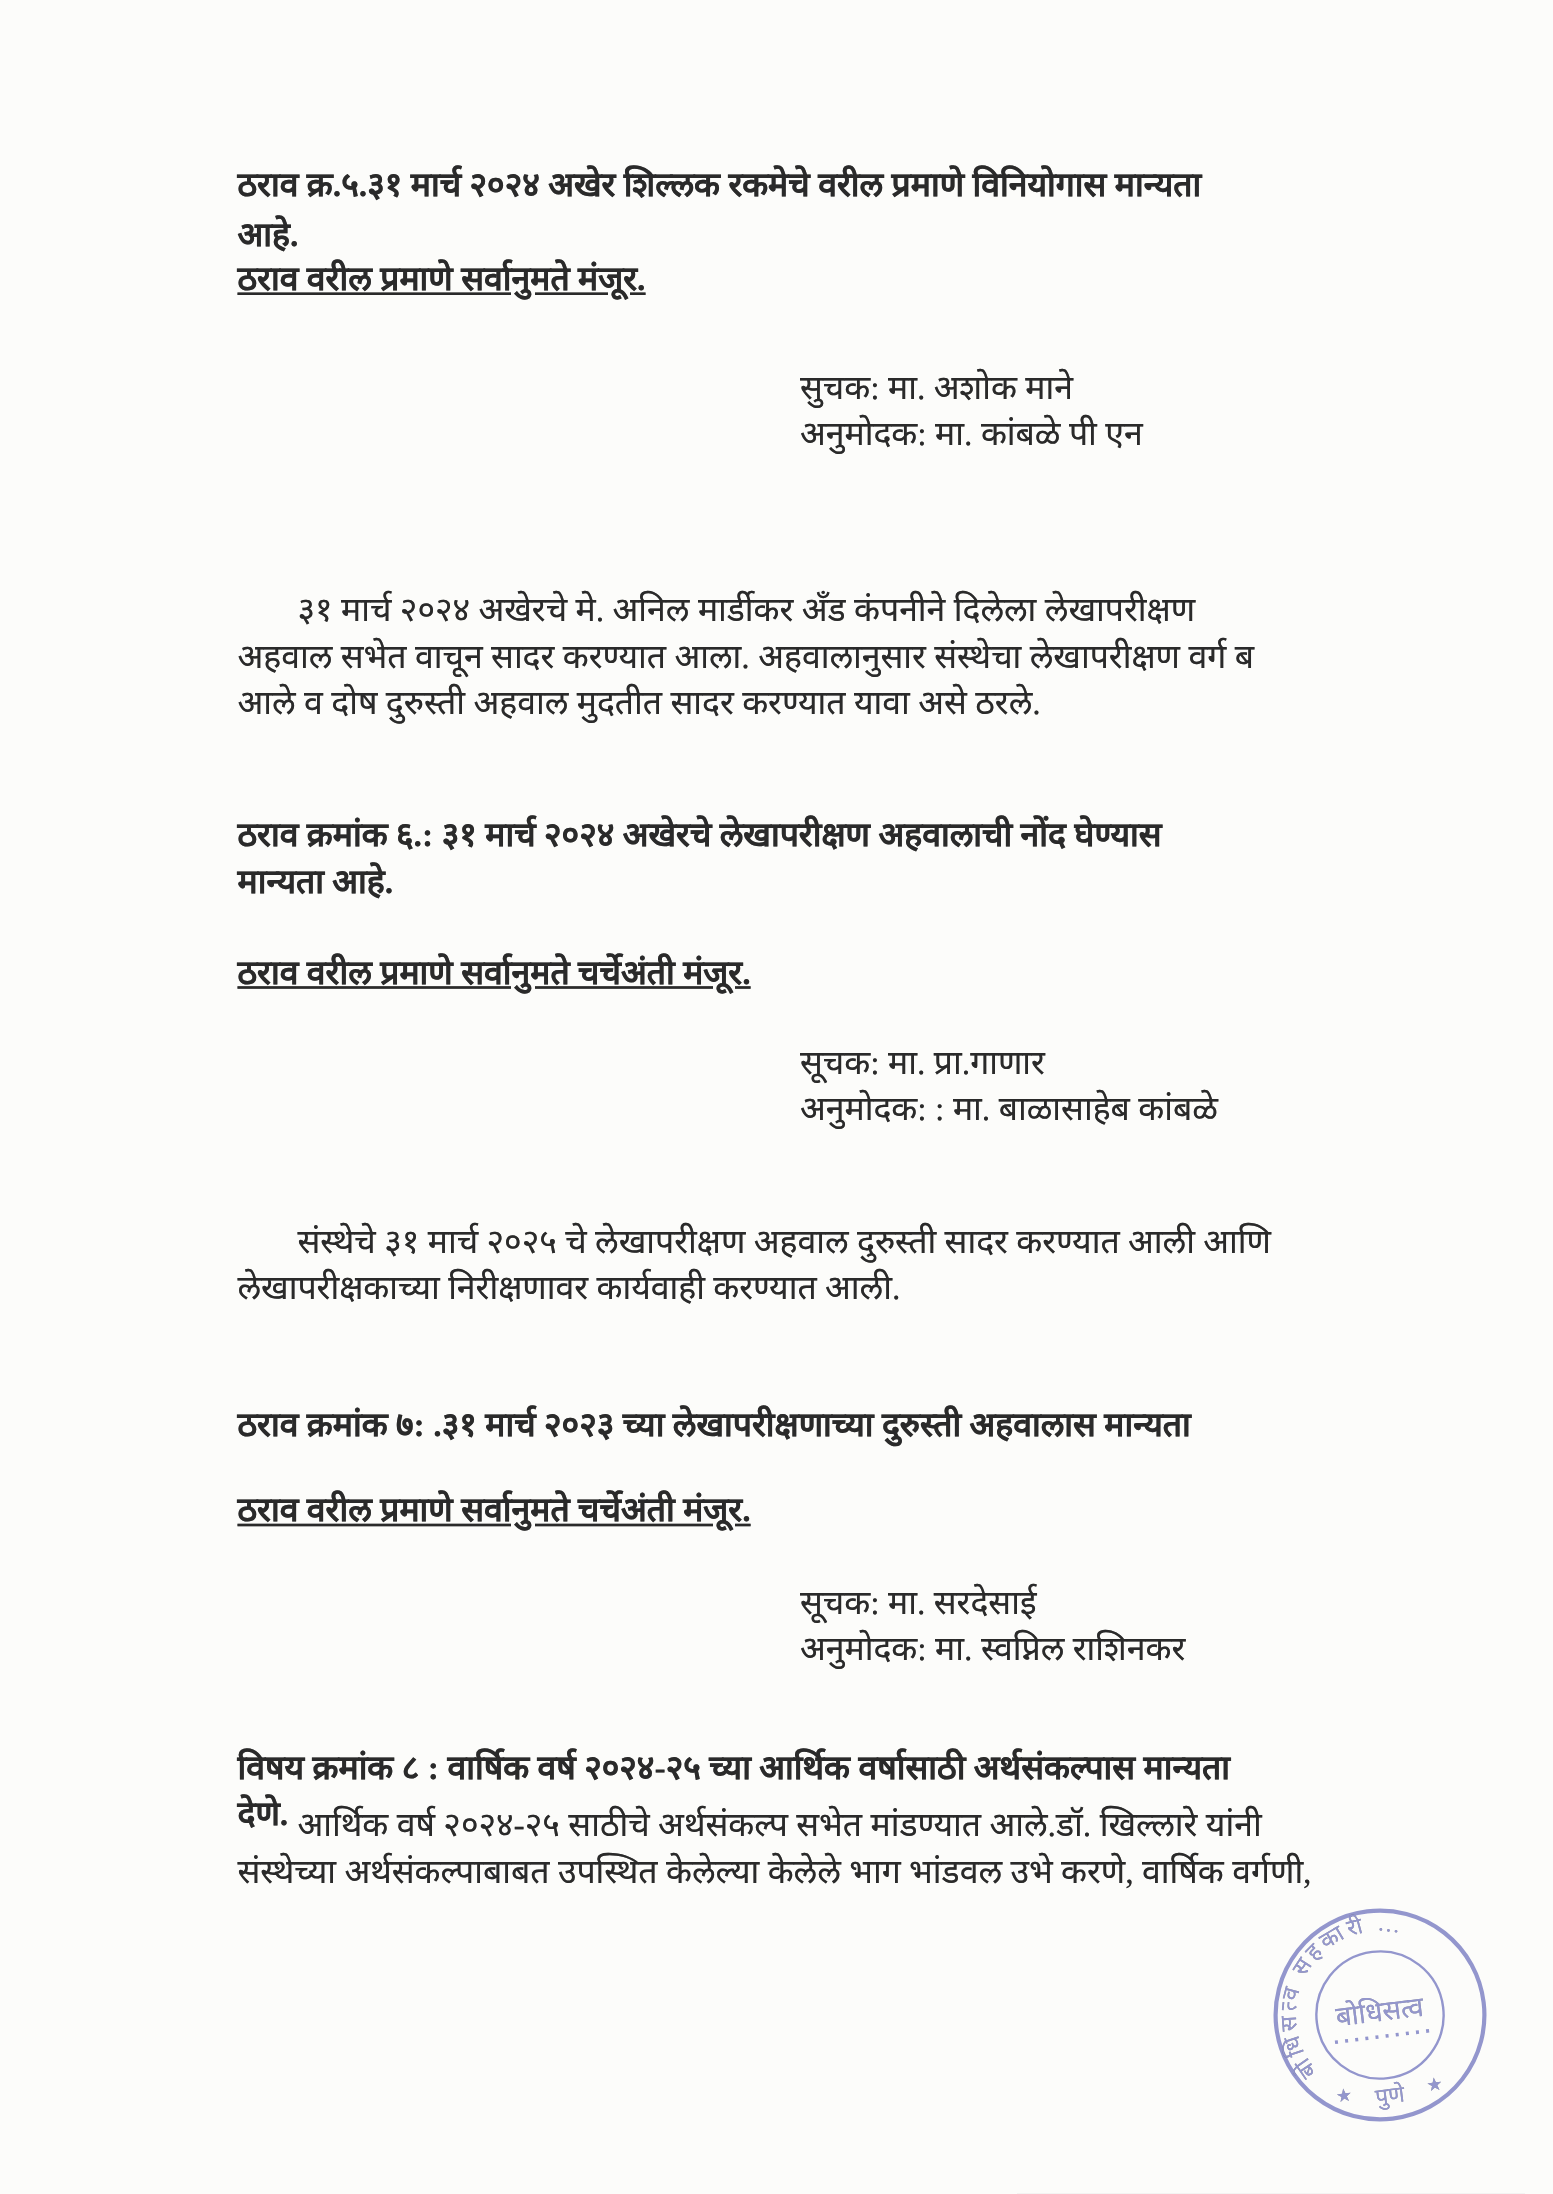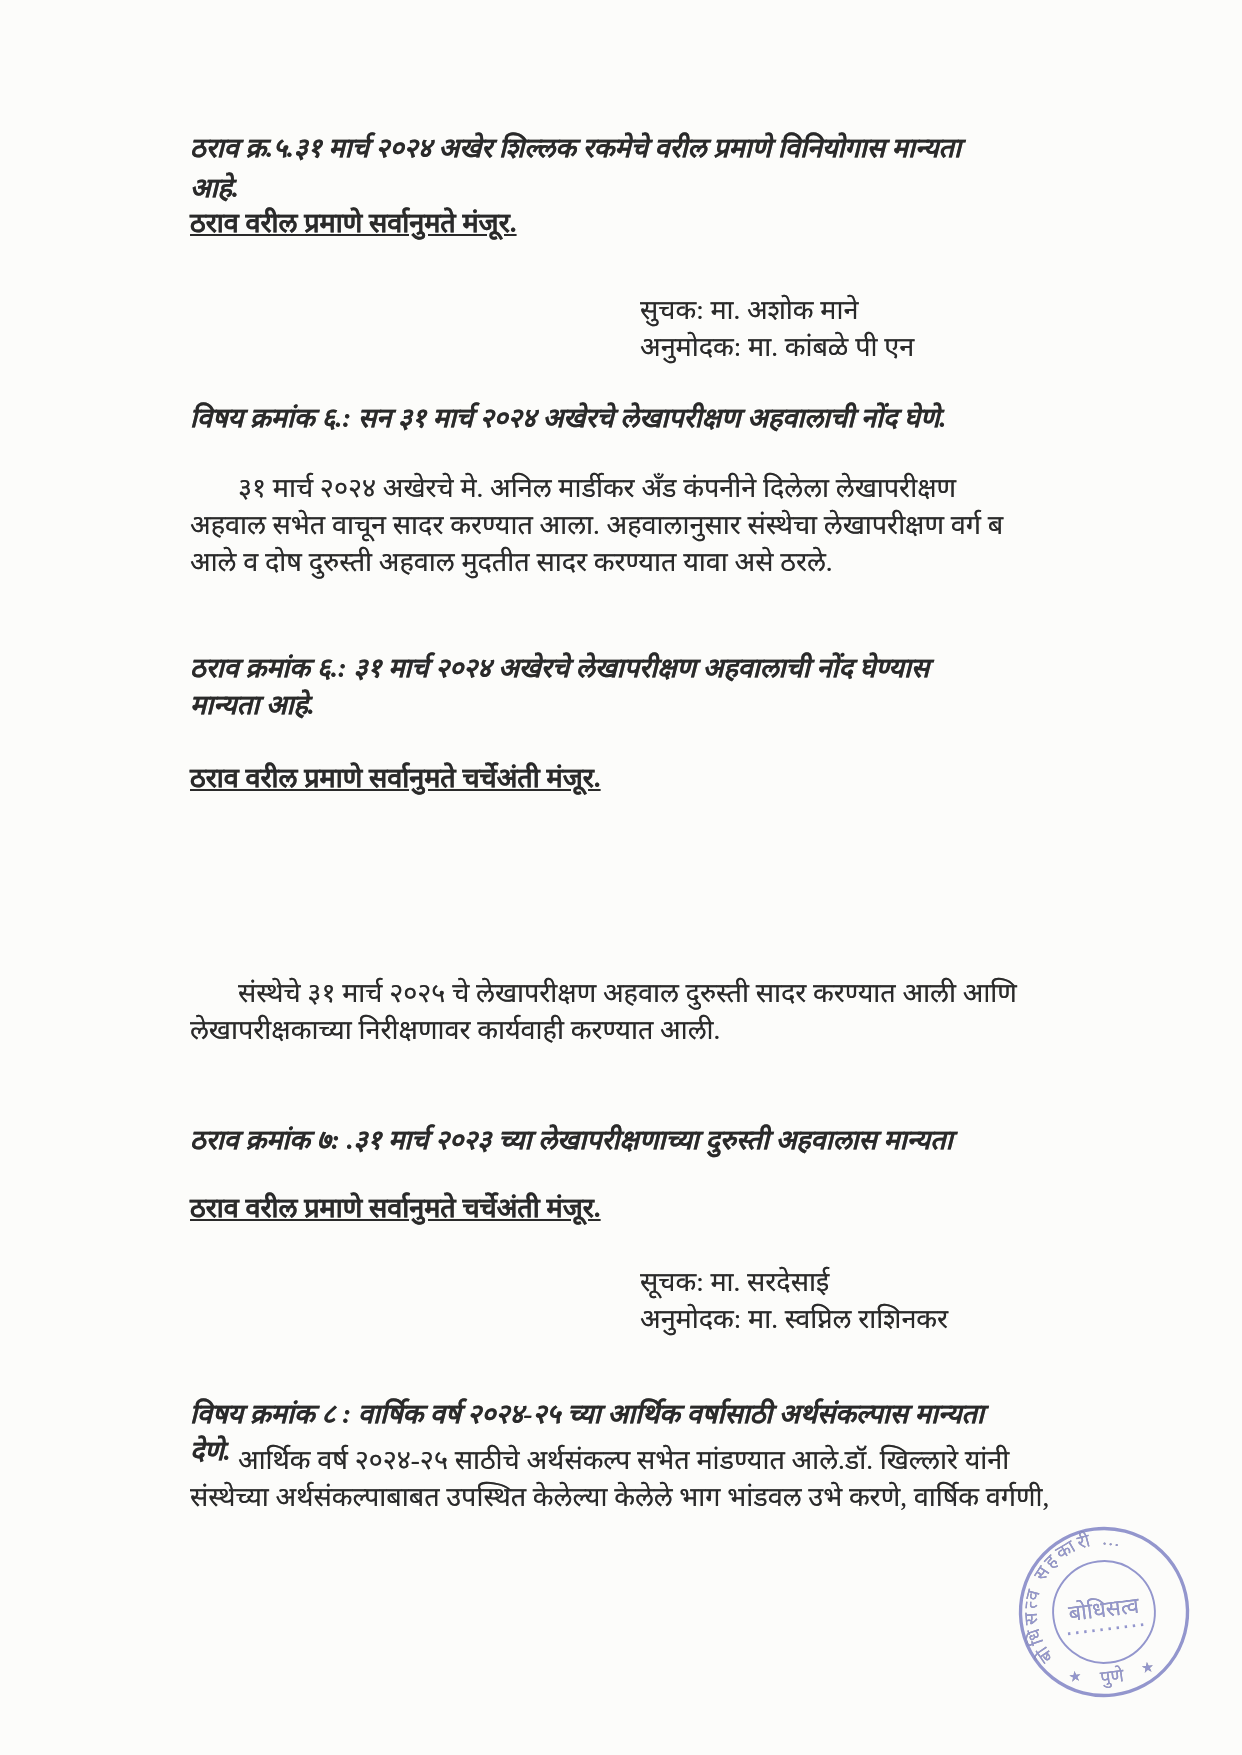--- a/index.html
+++ b/index.html
@@ -8,21 +8,21 @@
     width:1242px;height:1755px;
     margin:0 auto;
     background:#fcfcfa;
     font-family:"Liberation Serif","DejaVu Serif",serif;
     color:#2a2a2a;
     overflow:hidden;
   }
   .block{position:absolute;left:190px;width:860px;}
   .line{white-space:nowrap;font-size:27px;line-height:37px;}
   .lh40 .line{line-height:40px;}
-  .bold .line{font-weight:700;font-style:italic;}
+  .bold .line{font-weight:700;}
   .semibold .line{font-weight:700;text-decoration:underline;}
   .indent1{padding-left:48px;}
   .indent2{padding-left:40px;}
   .movers{left:640px;width:520px;}
   .scan{text-shadow:0 0 .5px rgba(20,20,20,.55);}
   
   .stamp{
     position:absolute;left:1008px;top:1516px;width:192px;height:192px;
     color:#7d80c4;opacity:.82;transform:rotate(-7deg);
   }
@@ -40,36 +40,37 @@
   </div>
   <div class="block semibold" style="top:205px">
     <div class="line">ठराव वरील प्रमाणे सर्वानुमते मंजूर.</div>
   </div>
 
   <div class="block movers" style="top:292px">
     <div class="line">सुचक: मा. अशोक माने</div>
     <div class="line">अनुमोदक: मा. कांबळे पी एन</div>
   </div>
 
-  <div class="block bold" style="top:400px">
-    <div class="line">विषय क्रमांक ६.: सन ३१ मार्च २०२४  अखेरचे लेखापरीक्षण अहवालाची नोंद घेणे.</div>
-  </div>
   <div class="block" style="top:470px">
     <div class="line indent1">३१ मार्च २०२४   अखेरचे मे. अनिल मार्डीकर अँड कंपनीने दिलेला लेखापरीक्षण</div>
     <div class="line">अहवाल सभेत वाचून सादर करण्यात आला. अहवालानुसार संस्थेचा लेखापरीक्षण वर्ग ब</div>
     <div class="line">आले व दोष दुरुस्ती अहवाल मुदतीत सादर  करण्यात यावा असे ठरले.</div>
   </div>
   <div class="block bold" style="top:650px">
     <div class="line">ठराव क्रमांक ६.: ३१ मार्च २०२४   अखेरचे लेखापरीक्षण अहवालाची नोंद घेण्यास</div>
     <div class="line">मान्यता आहे.</div>
   </div>
   <div class="block semibold" style="top:760px">
     <div class="line">ठराव वरील प्रमाणे सर्वानुमते चर्चेअंती मंजूर.</div>
   </div>
 
+  <div class="block movers" style="top:832px">
+    <div class="line">सूचक: मा. प्रा.गाणार</div>
+    <div class="line">अनुमोदक: : मा. बाळासाहेब कांबळे</div>
+  </div>
 
   <div class="block" style="top:975px">
     <div class="line indent1">संस्थेचे ३१ मार्च २०२५  चे लेखापरीक्षण अहवाल दुरुस्ती सादर करण्यात आली आणि</div>
     <div class="line">लेखापरीक्षकाच्या निरीक्षणावर कार्यवाही करण्यात आली.</div>
   </div>
   <div class="block bold" style="top:1122px">
     <div class="line">ठराव क्रमांक ७: .३१ मार्च २०२३ च्या लेखापरीक्षणाच्या दुरुस्ती अहवालास मान्यता</div>
   </div>
   <div class="block semibold" style="top:1190px">
     <div class="line">ठराव वरील प्रमाणे सर्वानुमते चर्चेअंती मंजूर.</div>

